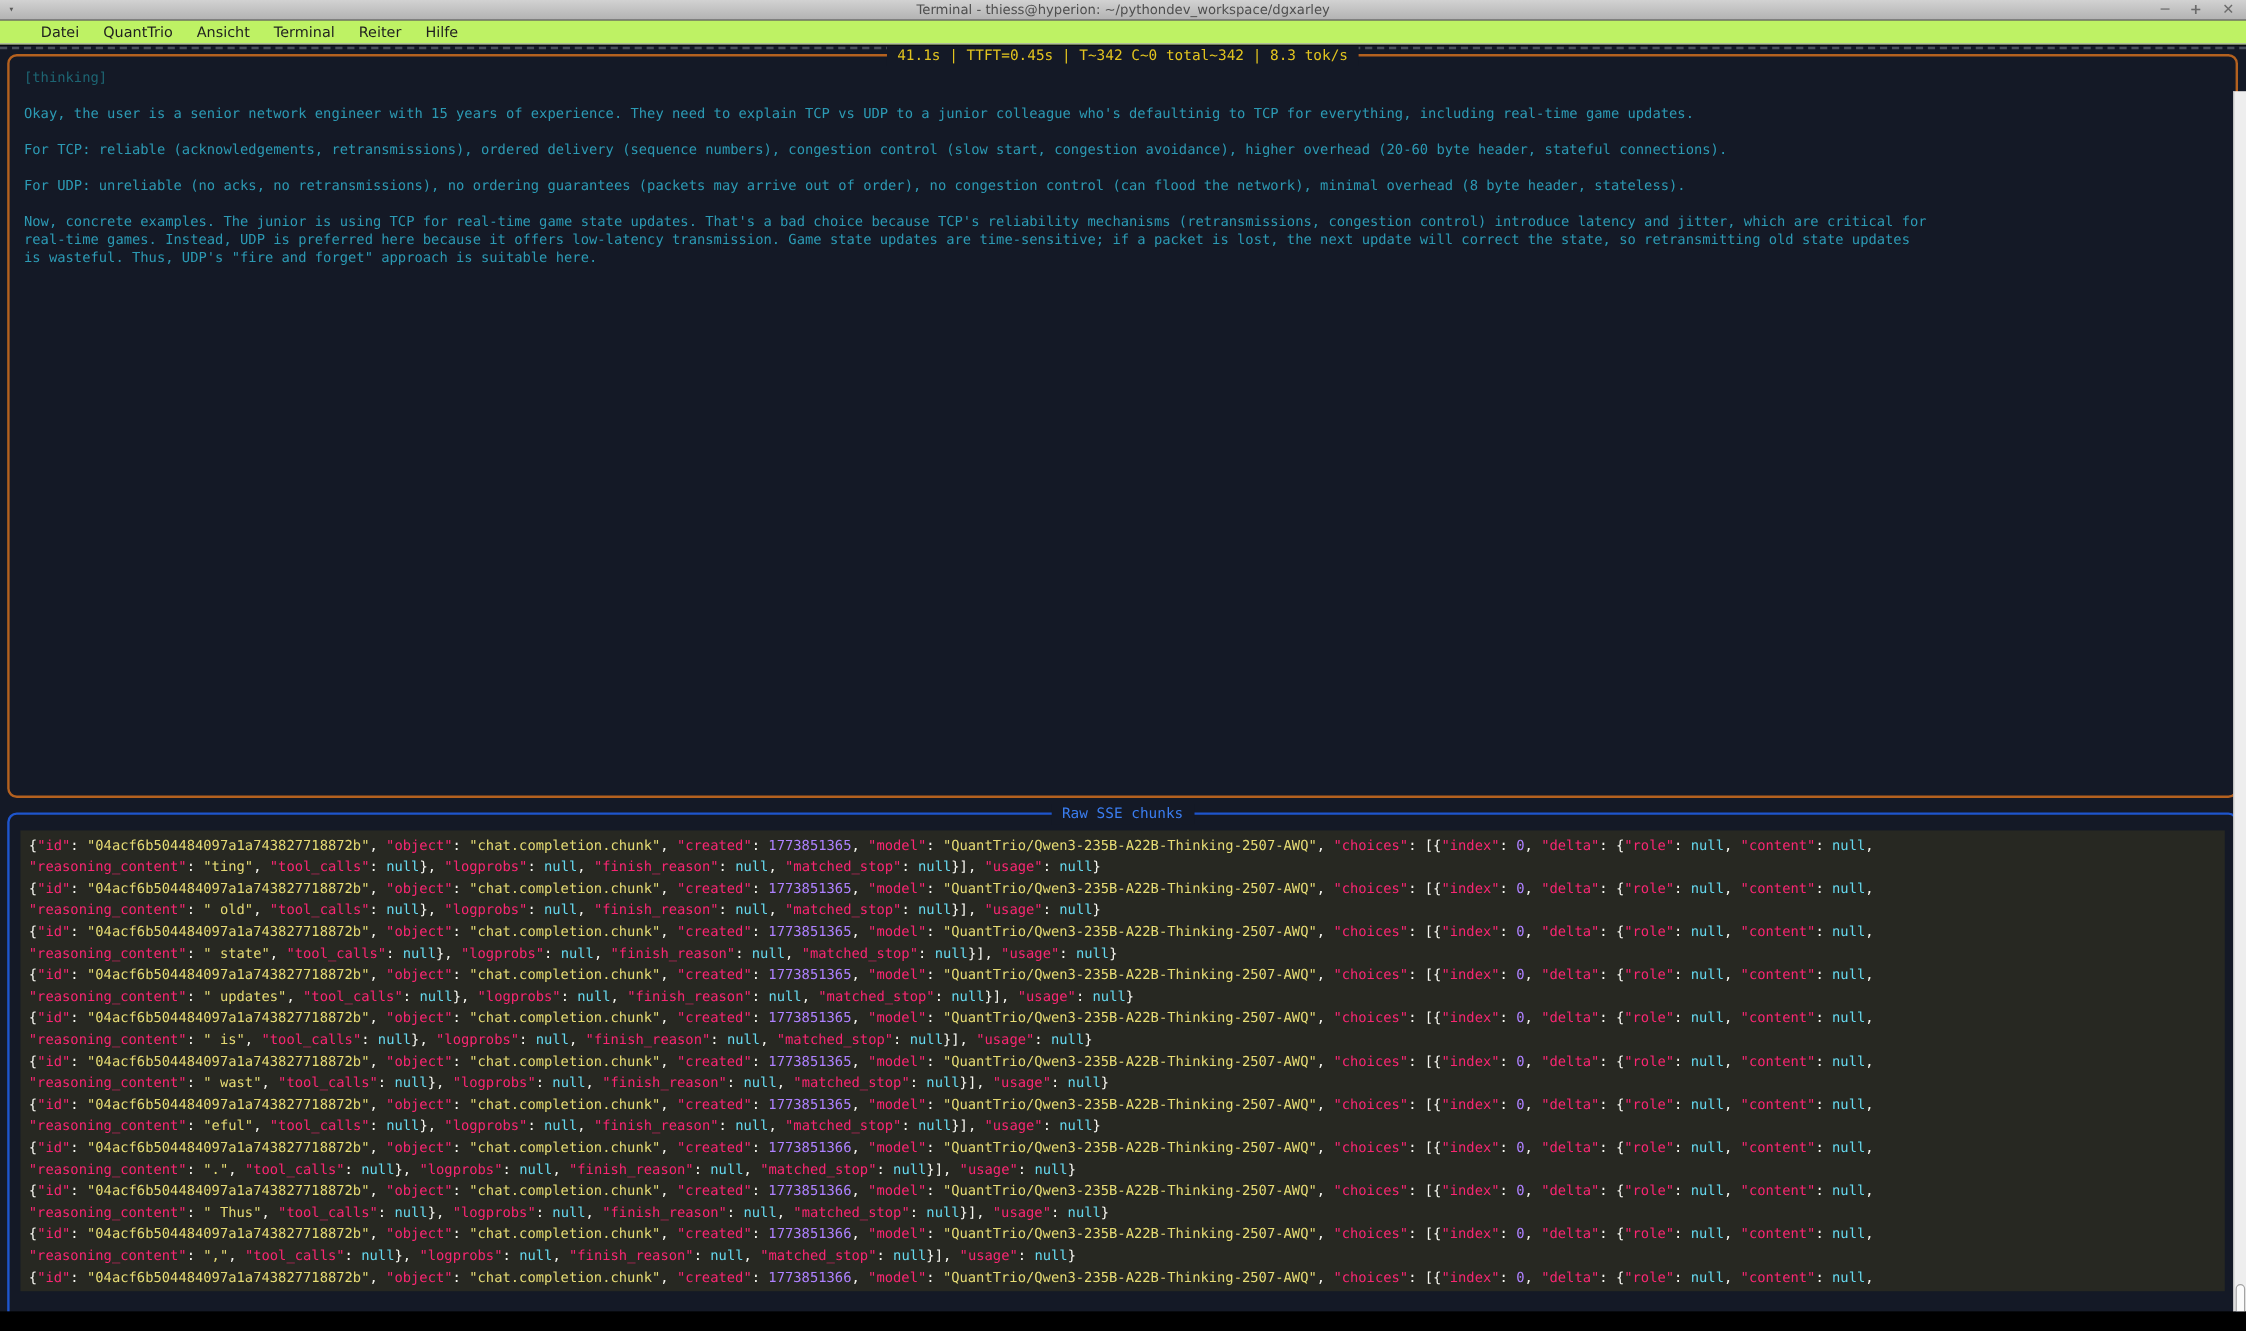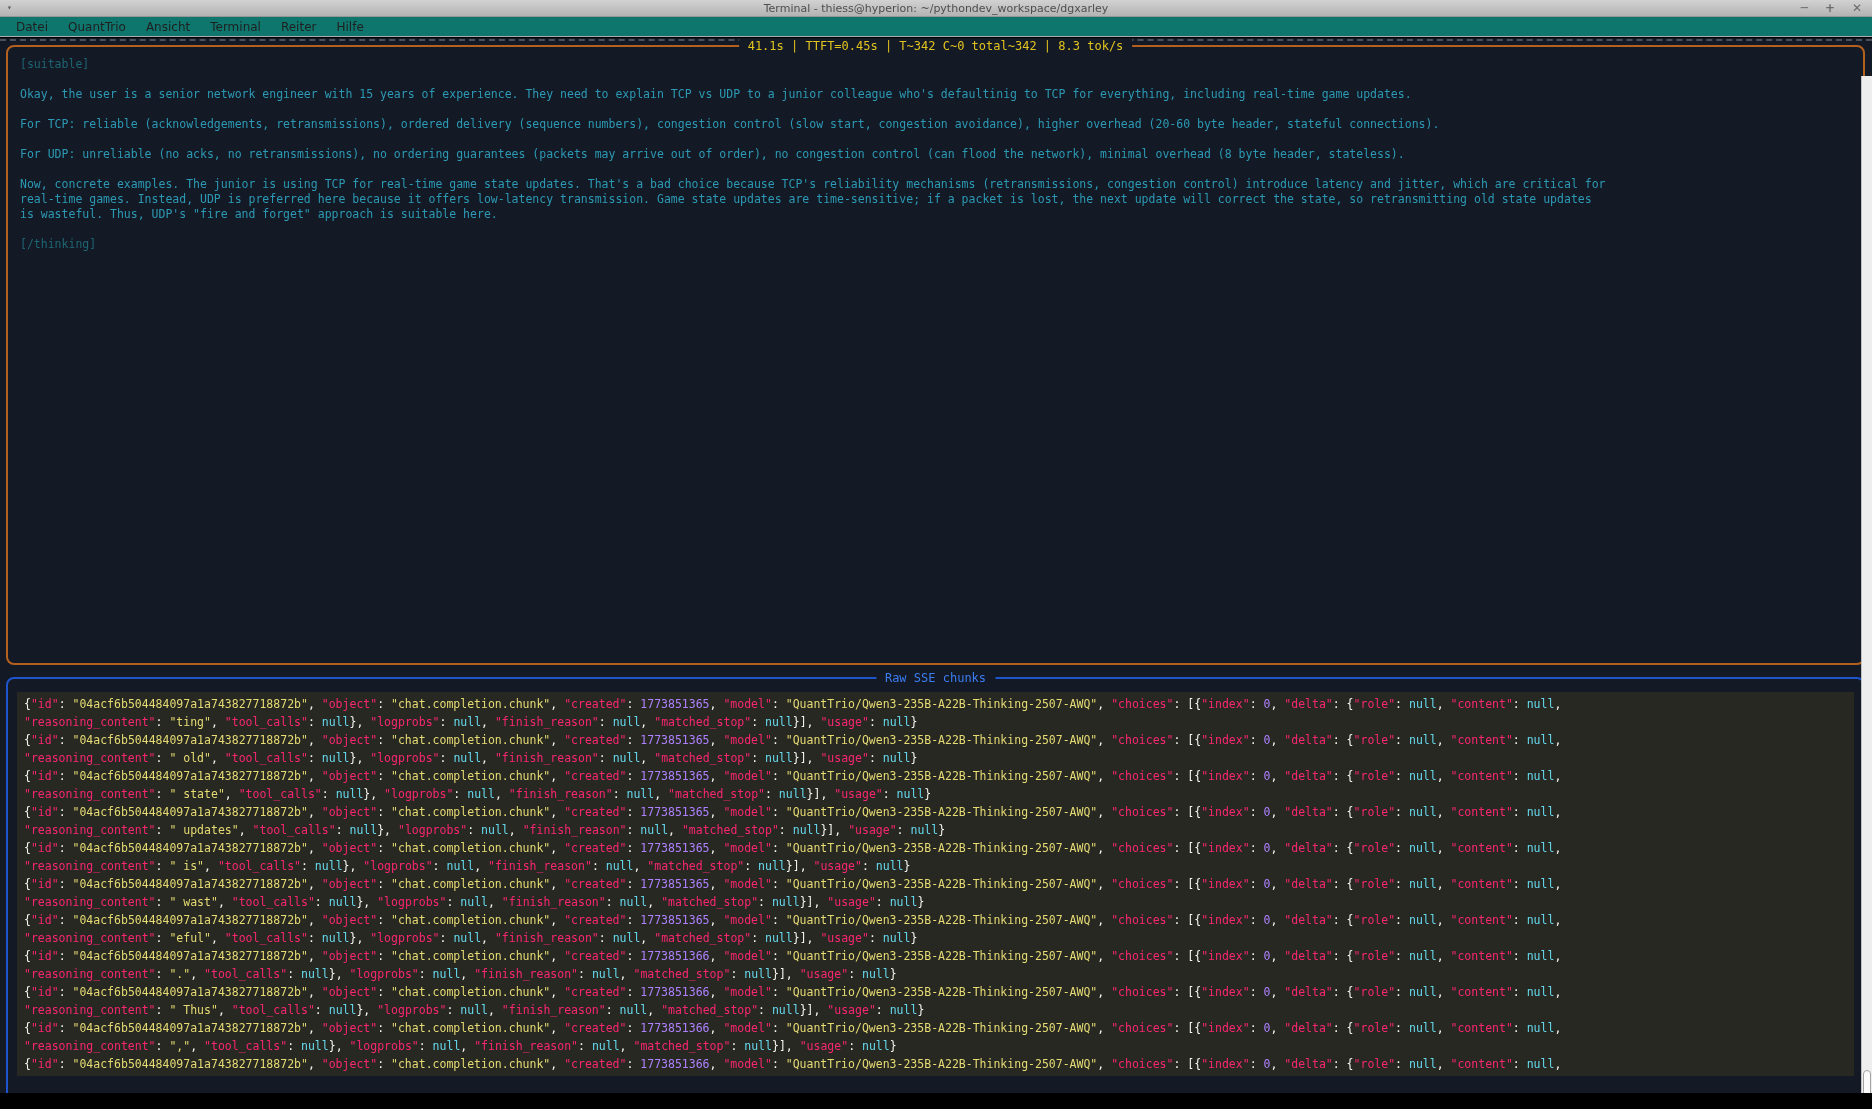--- a/index.html
+++ b/index.html
@@ -14,22 +14,22 @@
     background:linear-gradient(#d2d2d2,#b3b3b3);
     border-bottom:1px solid #969696;
     display:flex; align-items:center; justify-content:center; }
   .win-title { font-family:"DejaVu Sans",sans-serif; font-size:11px; font-weight:normal; color:#4e4e4e; }
   .win-icon { position:absolute; left:7px; top:3px; font-size:8px; color:#5a5a5a; }
   .win-controls { position:absolute; right:10px; top:0; height:100%; display:flex; gap:17px; align-items:center;
     font-family:"DejaVu Sans",sans-serif; font-size:12px; font-weight:bold; color:#6b6b6b; }
   .win-controls span { cursor:default; }
 
   
-  .menubar { height:20px; background:#0f766e; border-bottom:1px solid #adadad;
-    display:flex; align-items:center; padding-left:6px;
+  .menubar { height:20px; background:#bef264; border-bottom:1px solid #adadad;
+    display:flex; align-items:center; padding-left:24px;
     font-family:"DejaVu Sans",sans-serif; font-size:12px; color:#1f1f1f; }
   .menu-item { padding:2px 10px; }
 
   
   .terminal { position:absolute; top:38px; left:0; right:0; height:1055px;
     background:var(--c-terminal-bg,#141926); overflow:hidden; }
   .dashed-sep { border-top:2px dashed #4a505c; height:0; margin-top:1px; }
 
   .panel { position:relative; margin:4px 7px 0 6px; border-radius:8px; }
   .panel-title { position:absolute; top:-9px; left:50%; transform:translateX(-50%);
@@ -89,28 +89,27 @@
     <span class="menu-item">Reiter</span>
     <span class="menu-item">Hilfe</span>
   </div>
 
   <div class="terminal">
     <div class="dashed-sep"></div>
 
     <div class="panel panel-stats">
       <span class="panel-title stats-title">41.1s | TTFT=0.45s | T~342 C~0 total~342 | 8.3 tok/s</span>
       <div class="thinking">
-        <div class="tag tag-open">[suitable]</div>
+        <div class="tag tag-open">[thinking]</div>
         <div class="para">Okay, the user is a senior network engineer with 15 years of experience. They need to explain TCP vs UDP to a junior colleague who's defaultinig to TCP for everything, including real-time game updates.</div>
         <div class="para">For TCP: reliable (acknowledgements, retransmissions), ordered delivery (sequence numbers), congestion control (slow start, congestion avoidance), higher overhead (20-60 byte header, stateful connections).</div>
         <div class="para">For UDP: unreliable (no acks, no retransmissions), no ordering guarantees (packets may arrive out of order), no congestion control (can flood the network), minimal overhead (8 byte header, stateless).</div>
         <div class="para">Now, concrete examples. The junior is using TCP for real-time game state updates. That's a bad choice because TCP's reliability mechanisms (retransmissions, congestion control) introduce latency and jitter, which are critical for
 real-time games. Instead, UDP is preferred here because it offers low-latency transmission. Game state updates are time-sensitive; if a packet is lost, the next update will correct the state, so retransmitting old state updates
 is wasteful. Thus, UDP's "fire and forget" approach is suitable here.</div>
-        <div class="tag">[/thinking]</div>
       </div>
     </div>
 
     <div class="panel panel-sse">
       <span class="panel-title sse-title">Raw SSE chunks</span>
       <div class="code" id="sse-code">
           <div class="ln">{<span class="jk">"id"</span>: <span class="js">"04acf6b504484097a1a743827718872b"</span>, <span class="jk">"object"</span>: <span class="js">"chat.completion.chunk"</span>, <span class="jk">"created"</span>: <span class="jnum">1773851365</span>, <span class="jk">"model"</span>: <span class="js">"QuantTrio/Qwen3-235B-A22B-Thinking-2507-AWQ"</span>, <span class="jk">"choices"</span>: [{<span class="jk">"index"</span>: <span class="jnum">0</span>, <span class="jk">"delta"</span>: {<span class="jk">"role"</span>: <span class="jn">null</span>, <span class="jk">"content"</span>: <span class="jn">null</span>,</div>
           <div class="ln"><span class="jk">"reasoning_content"</span>: <span class="js">"ting"</span>, <span class="jk">"tool_calls"</span>: <span class="jn">null</span>}, <span class="jk">"logprobs"</span>: <span class="jn">null</span>, <span class="jk">"finish_reason"</span>: <span class="jn">null</span>, <span class="jk">"matched_stop"</span>: <span class="jn">null</span>}], <span class="jk">"usage"</span>: <span class="jn">null</span>}</div>
           <div class="ln">{<span class="jk">"id"</span>: <span class="js">"04acf6b504484097a1a743827718872b"</span>, <span class="jk">"object"</span>: <span class="js">"chat.completion.chunk"</span>, <span class="jk">"created"</span>: <span class="jnum">1773851365</span>, <span class="jk">"model"</span>: <span class="js">"QuantTrio/Qwen3-235B-A22B-Thinking-2507-AWQ"</span>, <span class="jk">"choices"</span>: [{<span class="jk">"index"</span>: <span class="jnum">0</span>, <span class="jk">"delta"</span>: {<span class="jk">"role"</span>: <span class="jn">null</span>, <span class="jk">"content"</span>: <span class="jn">null</span>,</div>
           <div class="ln"><span class="jk">"reasoning_content"</span>: <span class="js">" old"</span>, <span class="jk">"tool_calls"</span>: <span class="jn">null</span>}, <span class="jk">"logprobs"</span>: <span class="jn">null</span>, <span class="jk">"finish_reason"</span>: <span class="jn">null</span>, <span class="jk">"matched_stop"</span>: <span class="jn">null</span>}], <span class="jk">"usage"</span>: <span class="jn">null</span>}</div>

